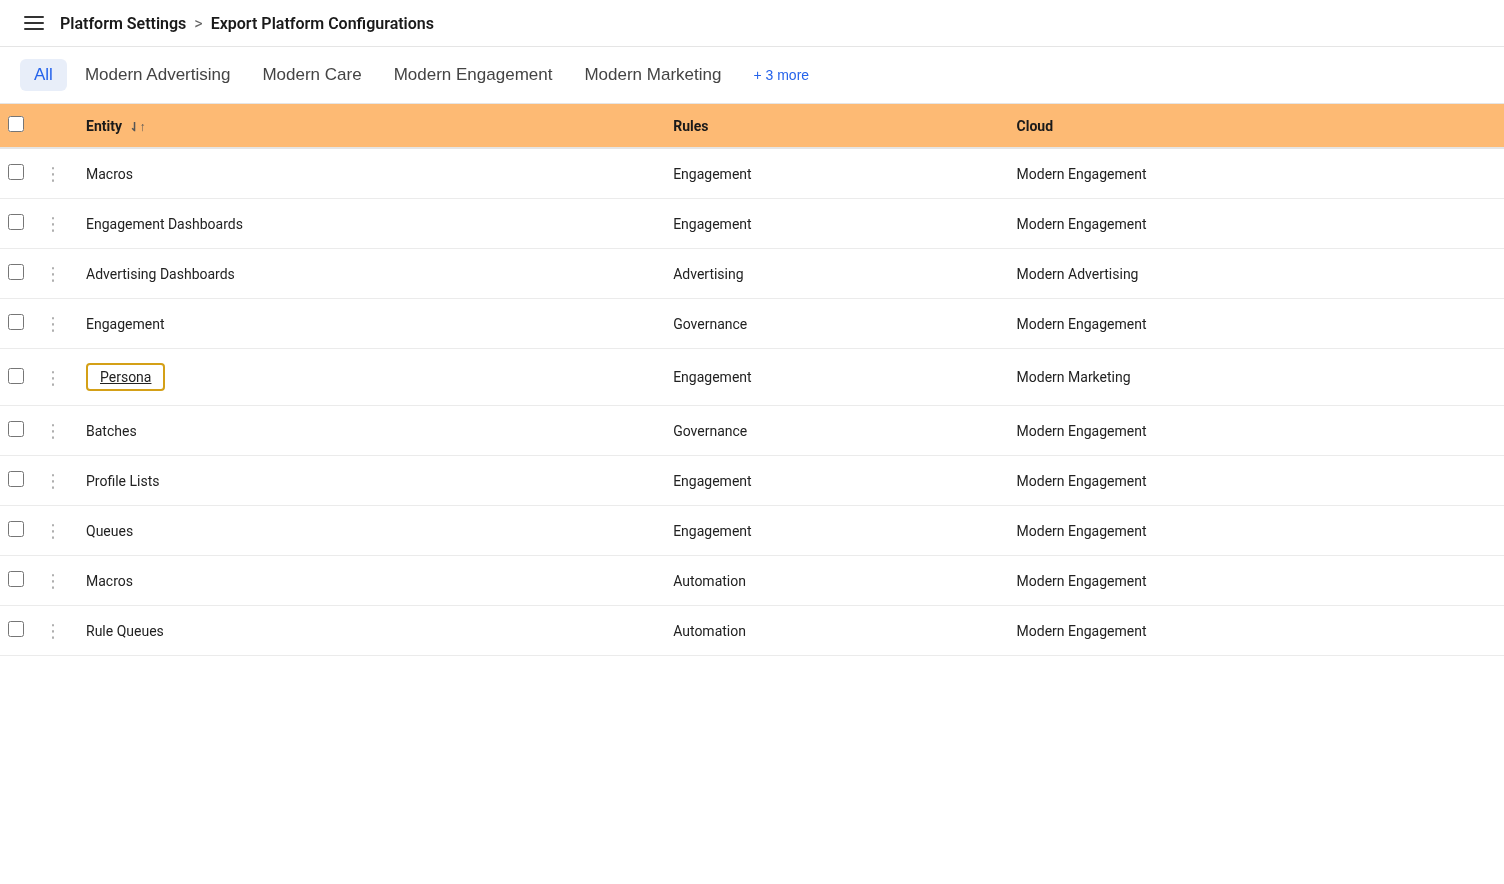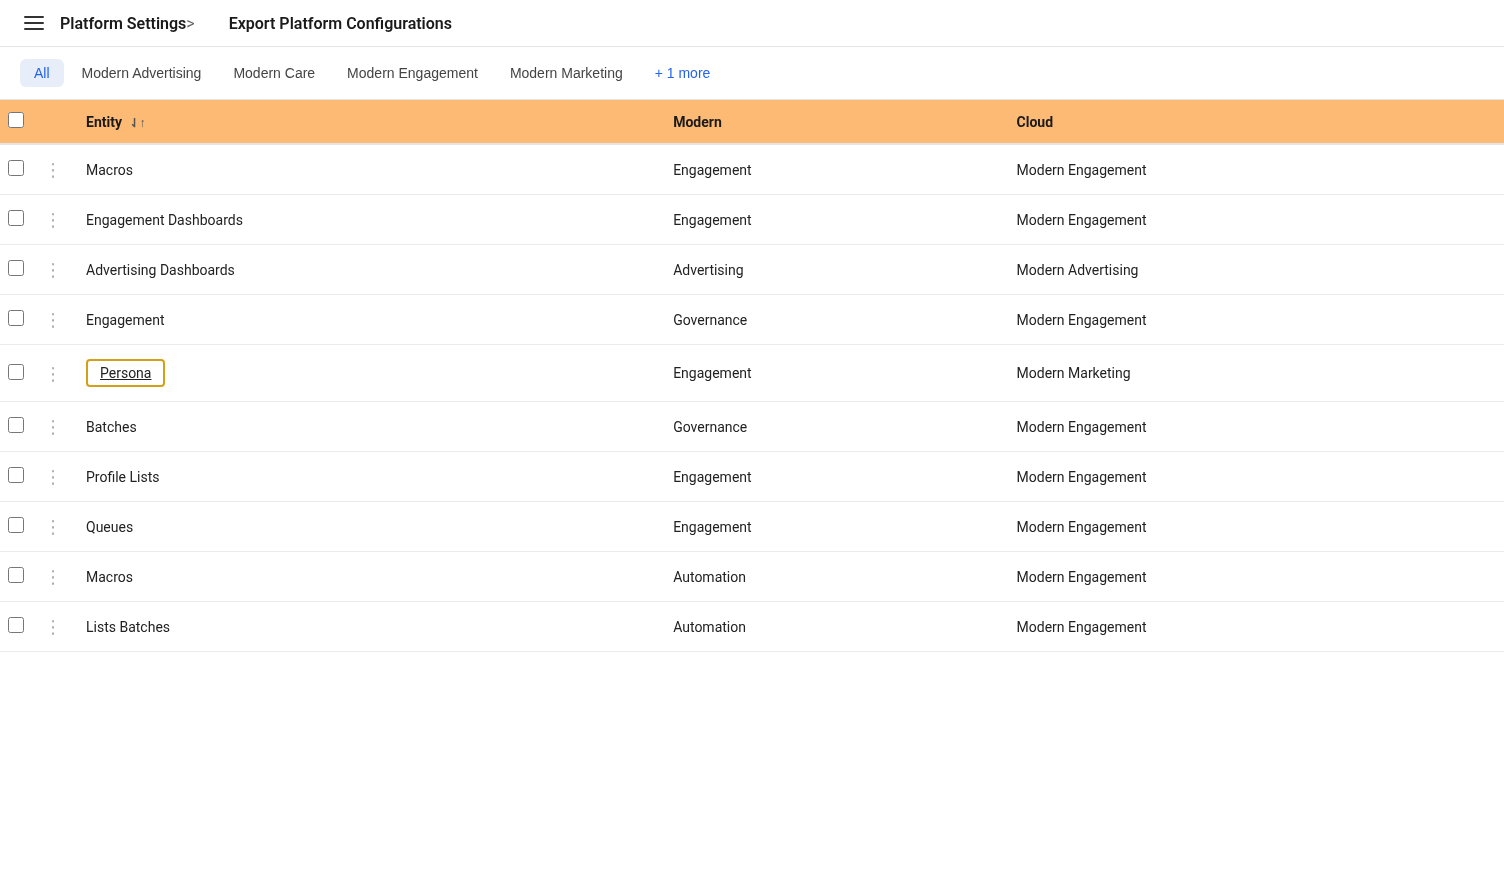--- a/index.html
+++ b/index.html
@@ -36,54 +36,54 @@
       display: block;
       width: 20px;
       height: 2px;
       background: #333;
       border-radius: 1px;
     }
 
     .breadcrumb {
       display: flex;
       align-items: center;
+      gap: 8px;
     }
 
     .breadcrumb-item {
       font-weight: 600;
       font-size: 16px;
       color: #1a1a1a;
     }
 
     .breadcrumb-separator {
       color: #666;
       font-size: 16px;
     }
 
     .breadcrumb-current {
       font-weight: 600;
       font-size: 16px;
       color: #1a1a1a;
-      margin-left: 34px;
     }
 
     
     .filter-tabs {
       display: flex;
       align-items: center;
       padding: 12px 20px;
       gap: 4px;
       border-bottom: 1px solid #e5e5e5;
     }
 
     .tab {
       padding: 6px 14px;
       border-radius: 6px;
       cursor: pointer;
-      font-size: 14px;
+      font-size: 17px;
       color: #444;
       border: none;
       background: transparent;
     }
 
     .tab.active {
       background: #e8eef9;
       color: #2563eb;
       font-weight: 500;
     }
@@ -199,36 +199,36 @@
     <span class="breadcrumb-current">Export Platform Configurations</span>
   </nav>
 </div>
 
 <div class="filter-tabs">
   <button class="tab active">All</button>
   <button class="tab">Modern Advertising</button>
   <button class="tab">Modern Care</button>
   <button class="tab">Modern Engagement</button>
   <button class="tab">Modern Marketing</button>
-  <button class="tab-more">+ 1 more</button>
+  <button class="tab-more">+ 3 more</button>
 </div>
 
 <div class="table-wrapper">
   <table>
     <thead>
       <tr>
         <th>
           <input type="checkbox" class="checkbox" style="">
         </th>
         <th class="drag-col"></th>
         <th>
           <span>Entity</span>
           <span class="sort-icon">⇃↑</span>
         </th>
-        <th>Modern</th>
+        <th>Rules</th>
         <th>Cloud</th>
       </tr>
     </thead>
     <tbody id="table-body">
     <tr>
           <td><input type="checkbox" class="checkbox" style=""></td>
           <td class="drag-col"><span style="color:#aaa;font-size:18px;letter-spacing:1px;">⋮</span></td>
           <td>Macros</td>
           <td>Engagement</td>
           <td>Modern Engagement</td>
@@ -285,19 +285,19 @@
         <tr>
           <td><input type="checkbox" class="checkbox" style=""></td>
           <td class="drag-col"><span style="color:#aaa;font-size:18px;letter-spacing:1px;">⋮</span></td>
           <td>Macros</td>
           <td>Automation</td>
           <td>Modern Engagement</td>
         </tr>
         <tr>
           <td><input type="checkbox" class="checkbox" style=""></td>
           <td class="drag-col"><span style="color:#aaa;font-size:18px;letter-spacing:1px;">⋮</span></td>
-          <td>Lists Batches</td>
+          <td>Rule Queues</td>
           <td>Automation</td>
           <td>Modern Engagement</td>
         </tr>
       </tbody>
   </table>
 </div>
 
 </body></html>

